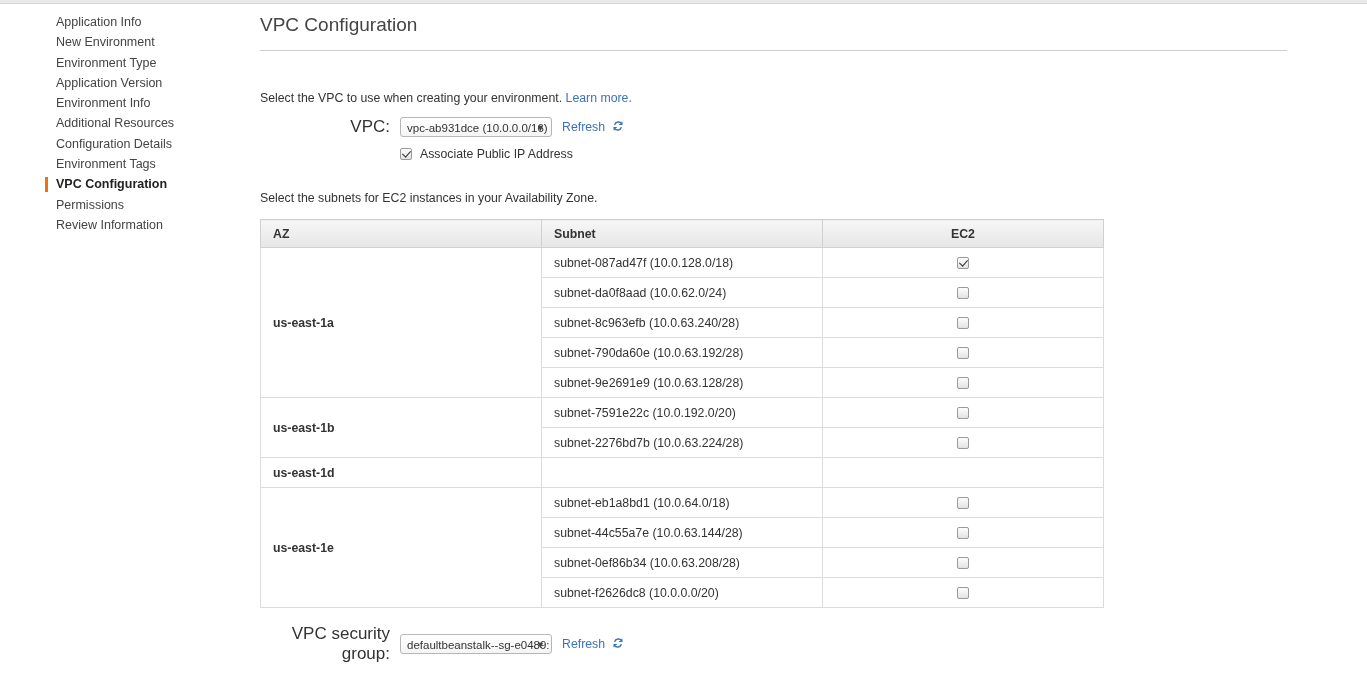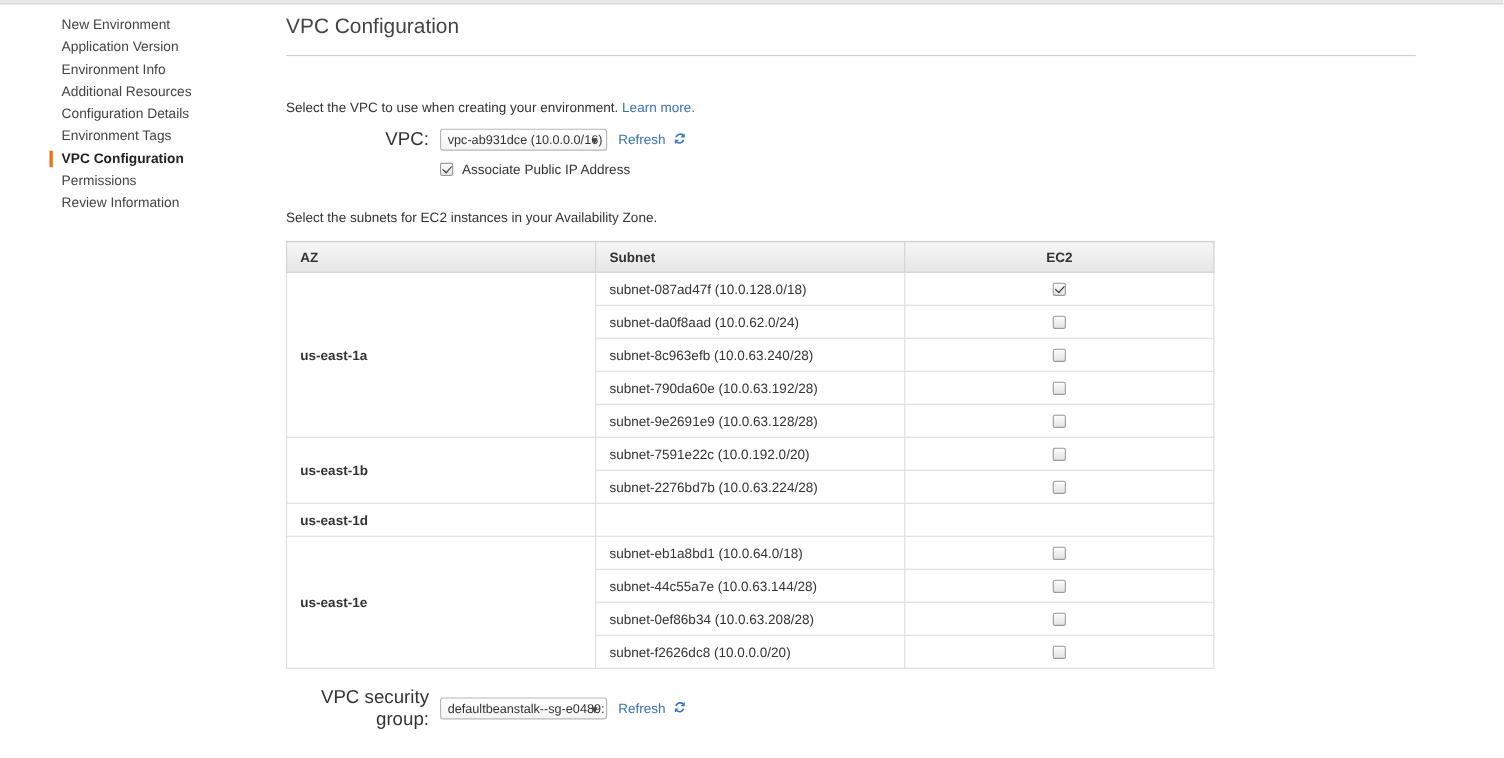--- a/index.html
+++ b/index.html
@@ -251,21 +251,23 @@
   }
 </style>
 </head>
 <body>
 
 <div id="page">
 
   <div class="top-rule"></div>
 
   <div class="sidebar" id="sidebar">
+      <div class="side-item">Application Info</div>
       <div class="side-item">New Environment</div>
+      <div class="side-item">Environment Type</div>
       <div class="side-item">Application Version</div>
       <div class="side-item">Environment Info</div>
       <div class="side-item">Additional Resources</div>
       <div class="side-item">Configuration Details</div>
       <div class="side-item">Environment Tags</div>
       <div class="side-item active">VPC Configuration</div>
       <div class="side-item">Permissions</div>
       <div class="side-item">Review Information</div>
     </div>
 

